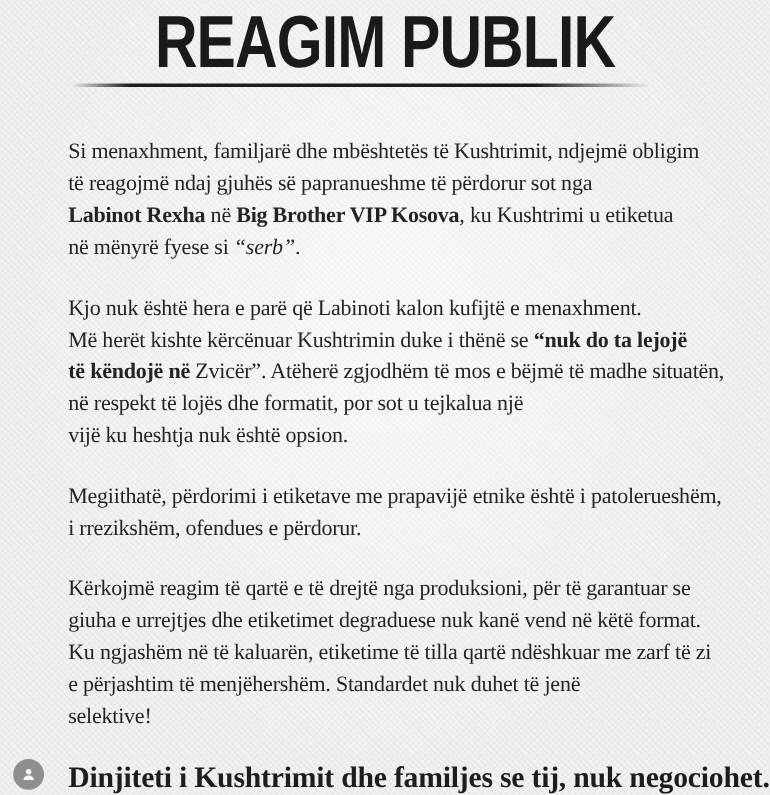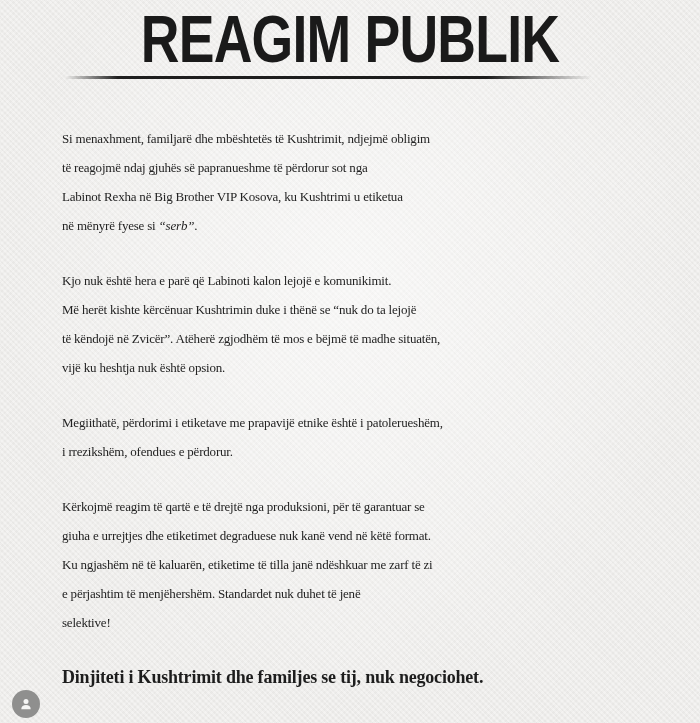--- a/index.html
+++ b/index.html
@@ -44,36 +44,36 @@
     width: 527px;
     height: 3px;
     border-radius: 2px;
     background: linear-gradient(to right,
       rgba(28,28,28,0) 0%, #1f1f1f 10%, #1c1c1c 80%, rgba(28,28,28,0) 100%);
   }
   .statement {
     margin-top: 45px;
     padding-left: 62px;
     color: #232323;
-    font-size: 13px;
+    font-size: 20px;
     letter-spacing: -0.2px;
   }
   .para {
     margin-bottom: 26px;
   }
   .para .line {
     line-height: 29px;
     white-space: nowrap;
   }
-  .para strong { font-weight: 400; }
+  .para strong { font-weight: 700; }
   .para em { }
   .footer-line {
     margin: 15px 0 0 62px;
     font-weight: 700;
-    font-size: 18px;
+    font-size: 27px;
     line-height: 28px;
     letter-spacing: -0.2px;
     color: #1d1d1d;
     white-space: nowrap;
   }
   .tag-badge {
     position: absolute;
     left: 12px;
     top: 690px;
     width: 28px;
@@ -98,33 +98,34 @@
   </div>
 
   <div class="statement">
       <div class="para">
         <div class="line"><span>Si menaxhment, familjarë dhe mbështetës të Kushtrimit, ndjejmë obligim</span></div>
         <div class="line"><span>të reagojmë ndaj gjuhës së papranueshme të përdorur sot nga</span></div>
         <div class="line"><strong>Labinot Rexha</strong><span> në </span><strong>Big Brother VIP Kosova</strong><span>, ku Kushtrimi u etiketua</span></div>
         <div class="line"><span>në mënyrë fyese si </span><em>“serb”</em><span>.</span></div>
       </div>
       <div class="para">
-        <div class="line"><span>Kjo nuk është hera e parë që Labinoti kalon lejojë e komunikimit.</span></div>
+        <div class="line"><span>Kjo nuk është hera e parë që Labinoti kalon kufijtë e menaxhment.</span></div>
         <div class="line"><span>Më herët kishte kërcënuar Kushtrimin duke i thënë se </span><strong>“nuk do ta lejojë</strong></div>
         <div class="line"><strong>të këndojë në </strong><span>Zvicër”. Atëherë zgjodhëm të mos e bëjmë të madhe situatën,</span></div>
+        <div class="line"><span>në respekt të lojës dhe formatit, por sot u tejkalua një</span></div>
         <div class="line"><span>vijë ku heshtja nuk është opsion.</span></div>
       </div>
       <div class="para">
         <div class="line"><span>Megiithatë, përdorimi i etiketave me prapavijë etnike është i patolerueshëm,</span></div>
         <div class="line"><span>i rrezikshëm, ofendues e përdorur.</span></div>
       </div>
       <div class="para">
         <div class="line"><span>Kërkojmë reagim të qartë e të drejtë nga produksioni, për të garantuar se</span></div>
         <div class="line"><span>giuha e urrejtjes dhe etiketimet degraduese nuk kanë vend në këtë format.</span></div>
-        <div class="line"><span>Ku ngjashëm në të kaluarën, etiketime të tilla janë ndëshkuar me zarf të zi</span></div>
+        <div class="line"><span>Ku ngjashëm në të kaluarën, etiketime të tilla qartë ndëshkuar me zarf të zi</span></div>
         <div class="line"><span>e përjashtim të menjëhershëm. Standardet nuk duhet të jenë</span></div>
         <div class="line"><span>selektive!</span></div>
       </div>
     </div>
 
   <div class="footer-line">Dinjiteti i Kushtrimit dhe familjes se tij, nuk negociohet.</div>
 
   <div class="tag-badge">
     <span>
       <svg width="14" height="14" viewBox="0 0 14 14" aria-hidden="true">

